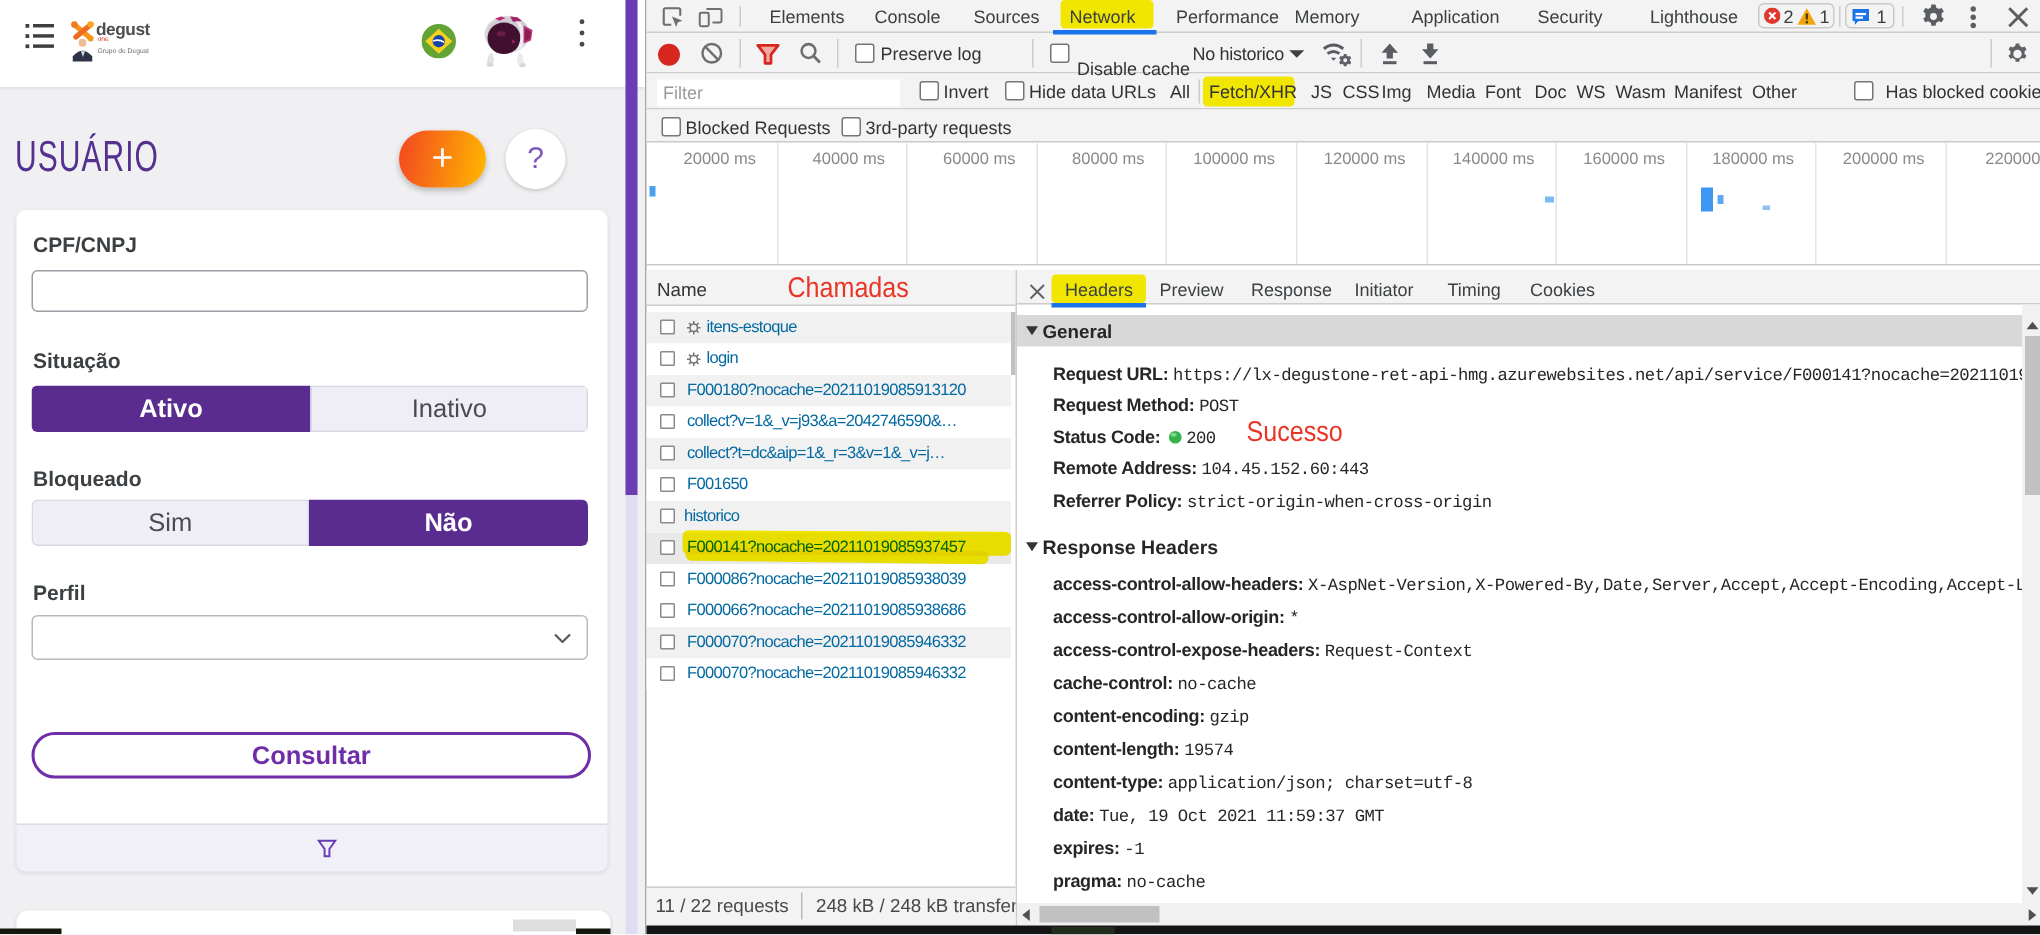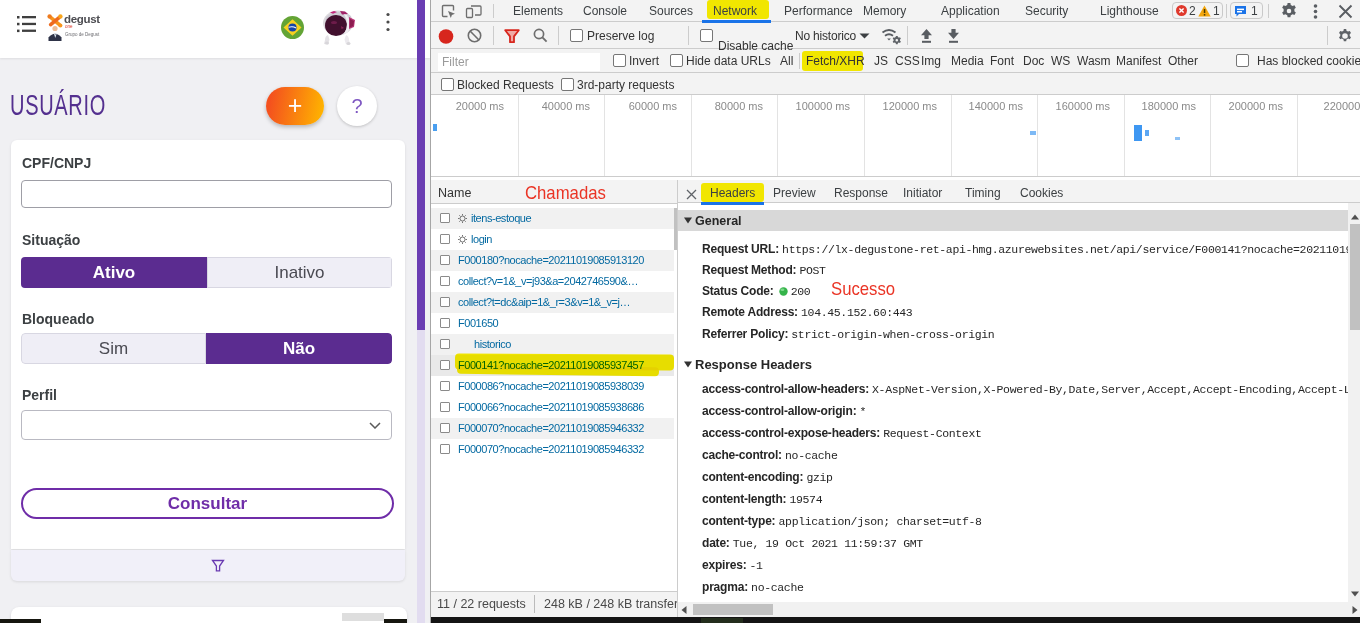--- a/index.html
+++ b/index.html
@@ -310,21 +310,21 @@
     <div class="nrow" style="top:208px;background:#f1f1f1"><svg class="abs" style="left:26px;top:5px" width="11" height="11" viewBox="0 0 11 11">
             <path fill="none" stroke="#737373" stroke-width="1" d="M5.5 3 A2.5 2.5 0 1 0 5.5 8 A2.5 2.5 0 1 0 5.5 3 M5.5 1 V2.5 M5.5 8.5 V10 M1 5.5 H2.5 M8.5 5.5 H10 M2.3 2.3 L3.4 3.4 M7.6 7.6 L8.7 8.7 M8.7 2.3 L7.6 3.4 M3.4 7.6 L2.3 8.7"></path>
           </svg><span style="margin-left:40px">itens-estoque</span></div>
     <div class="nrow" style="top:229px;background:#fff"><svg class="abs" style="left:26px;top:5px" width="11" height="11" viewBox="0 0 11 11">
             <path fill="none" stroke="#737373" stroke-width="1" d="M5.5 3 A2.5 2.5 0 1 0 5.5 8 A2.5 2.5 0 1 0 5.5 3 M5.5 1 V2.5 M5.5 8.5 V10 M1 5.5 H2.5 M8.5 5.5 H10 M2.3 2.3 L3.4 3.4 M7.6 7.6 L8.7 8.7 M8.7 2.3 L7.6 3.4 M3.4 7.6 L2.3 8.7"></path>
           </svg><span style="margin-left:40px">login</span></div>
     <div class="nrow" style="top:250px;background:#f1f1f1"><span style="margin-left:27px">F000180?nocache=20211019085913120</span></div>
     <div class="nrow" style="top:271px;background:#fff"><span style="margin-left:27px">collect?v=1&amp;_v=j93&amp;a=2042746590&amp;…</span></div>
     <div class="nrow" style="top:292px;background:#f1f1f1"><span style="margin-left:27px">collect?t=dc&amp;aip=1&amp;_r=3&amp;v=1&amp;_v=j…</span></div>
     <div class="nrow" style="top:313px;background:#fff"><span style="margin-left:27px">F001650</span></div>
-    <div class="nrow" style="top:334px;background:#f1f1f1"><span style="margin-left:43px">historico</span></div>
+    <div class="nrow" style="top:334px;background:#f1f1f1"><span style="margin-left:25px">historico</span></div>
     <div class="nrow" style="top:355px;background:#e9e9e9"><span style="margin-left:27px">F000141?nocache=20211019085937457</span></div>
     <div class="nrow" style="top:376px;background:#fff"><span style="margin-left:27px">F000086?nocache=20211019085938039</span></div>
     <div class="nrow" style="top:397px;background:#fff"><span style="margin-left:27px">F000066?nocache=20211019085938686</span></div>
     <div class="nrow" style="top:418px;background:#f1f1f1"><span style="margin-left:27px">F000070?nocache=20211019085946332</span></div>
     <div class="nrow" style="top:439px;background:#fff"><span style="margin-left:27px">F000070?nocache=20211019085946332</span></div>
     <div class="ncb" style="top:213px"></div>
         <div class="ncb" style="top:234px"></div>
     <div class="ncb" style="top:255px"></div>
         <div class="ncb" style="top:276px"></div>
     <div class="ncb" style="top:297px"></div>

